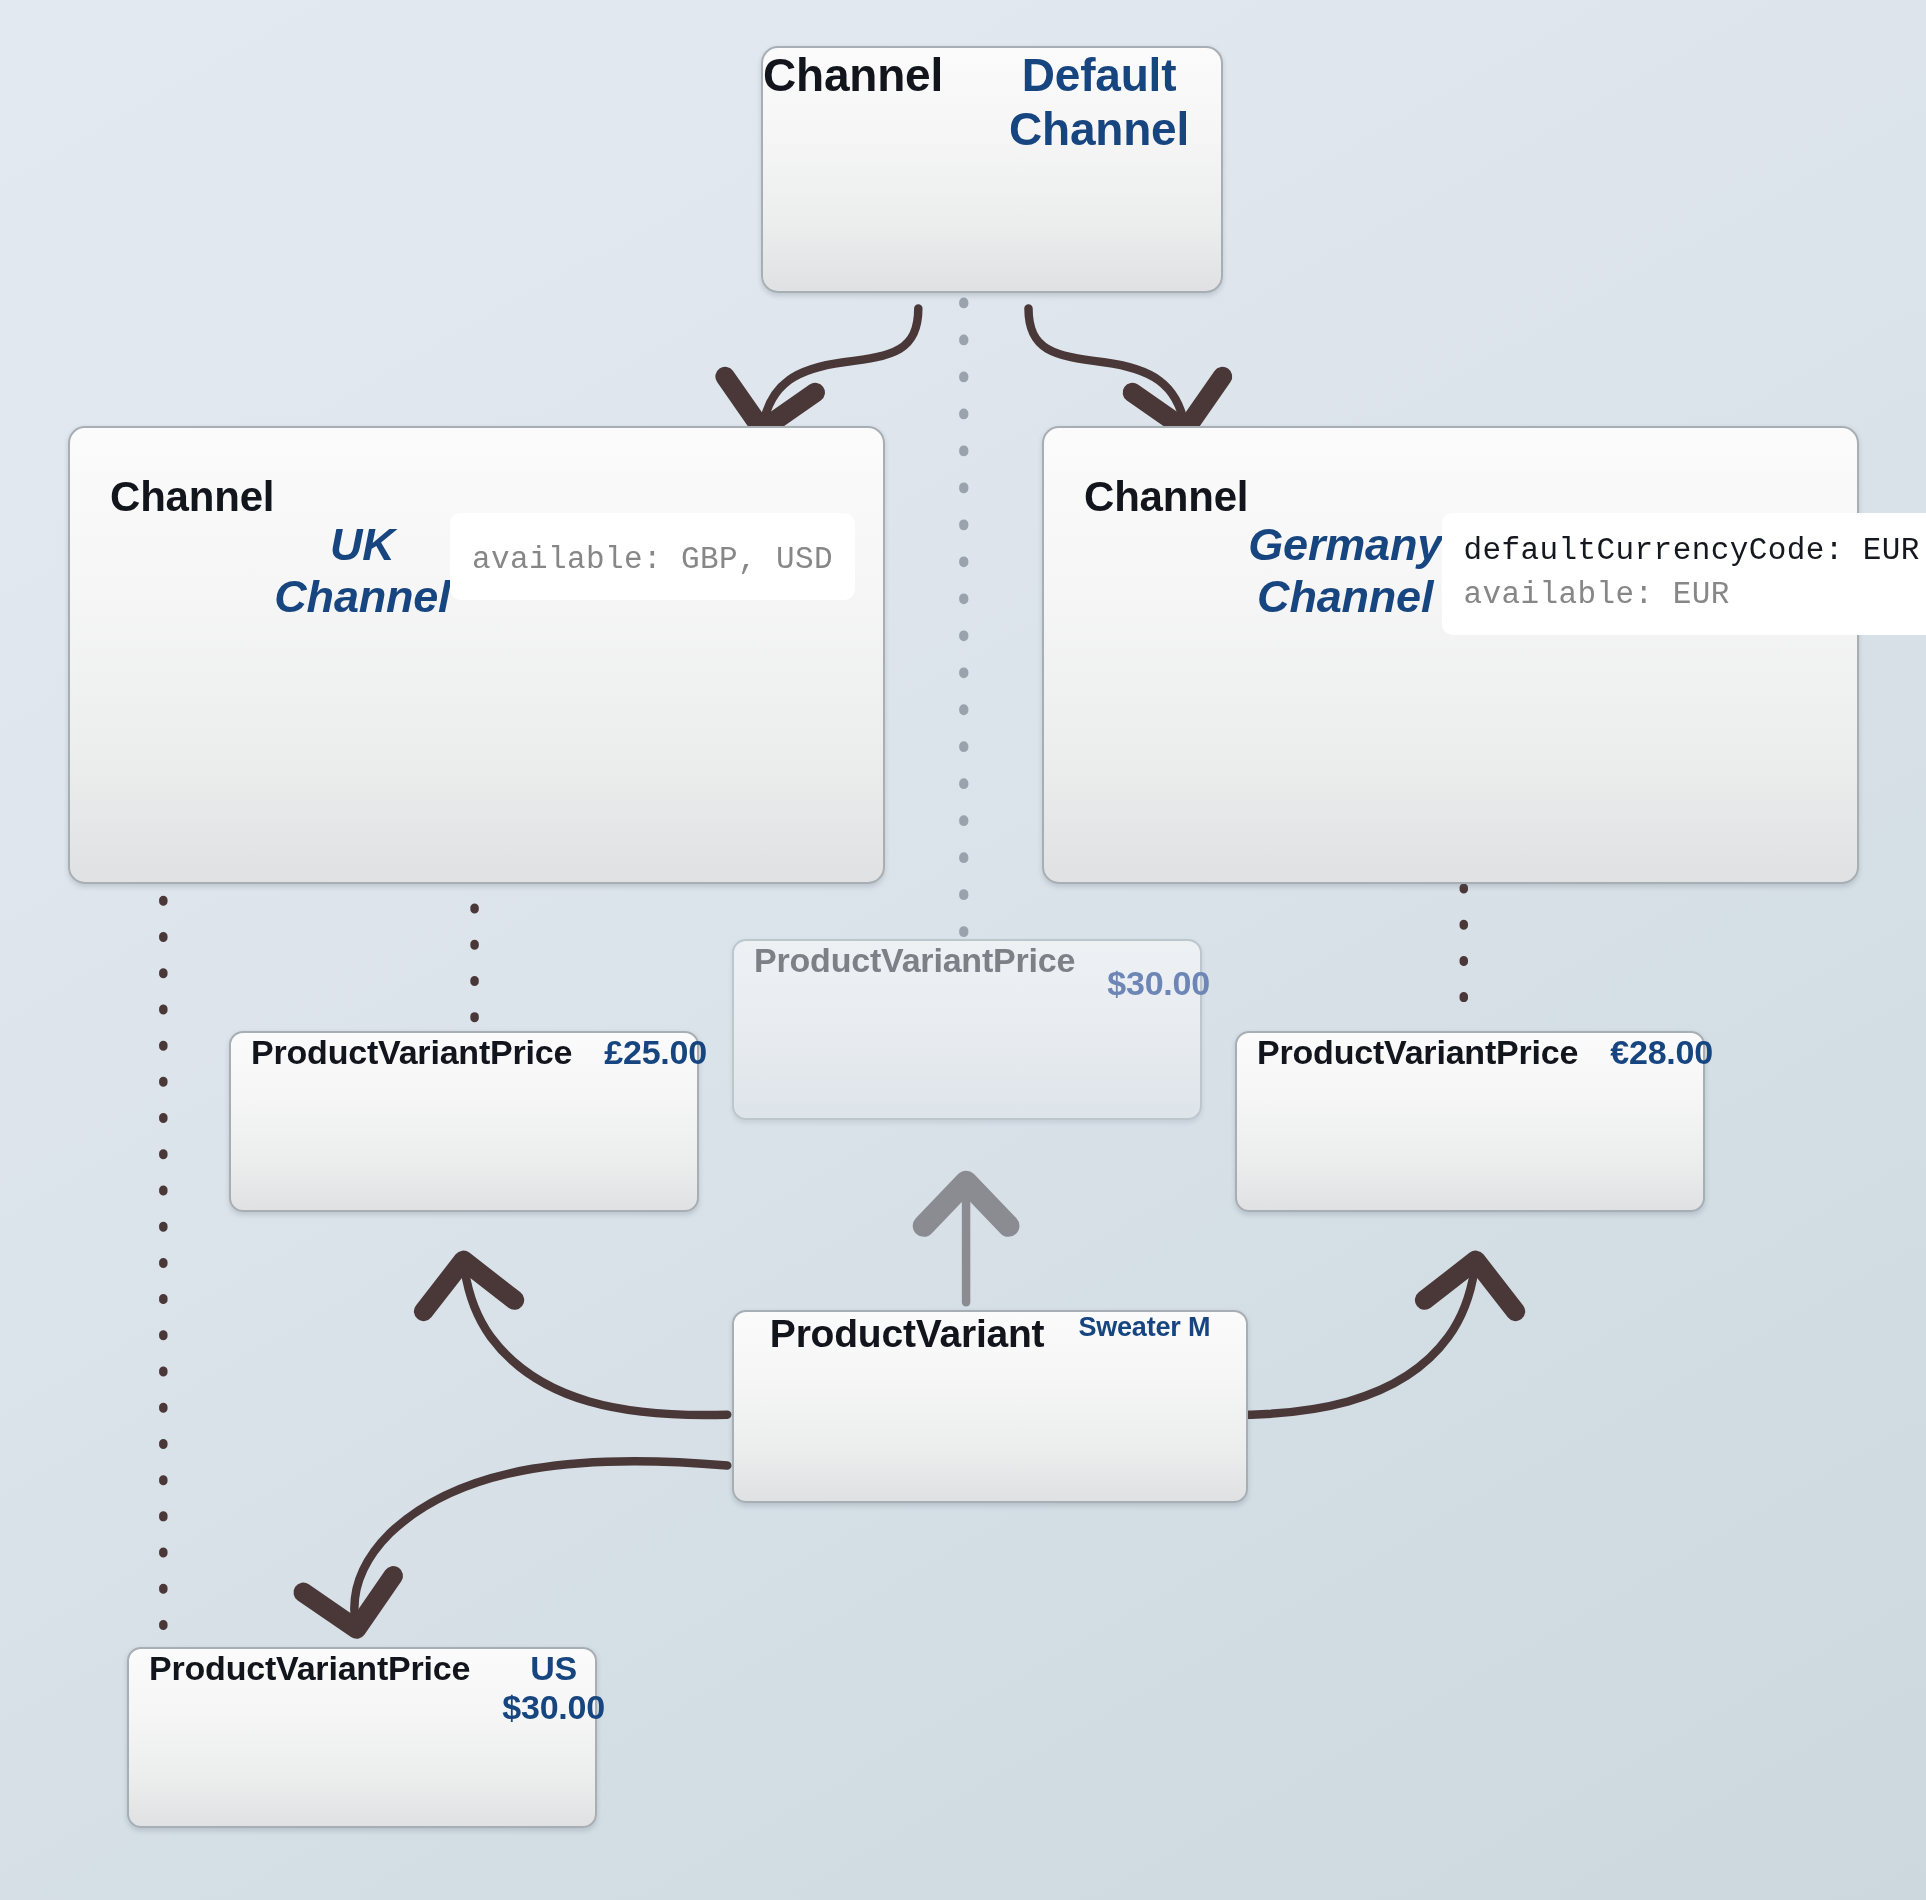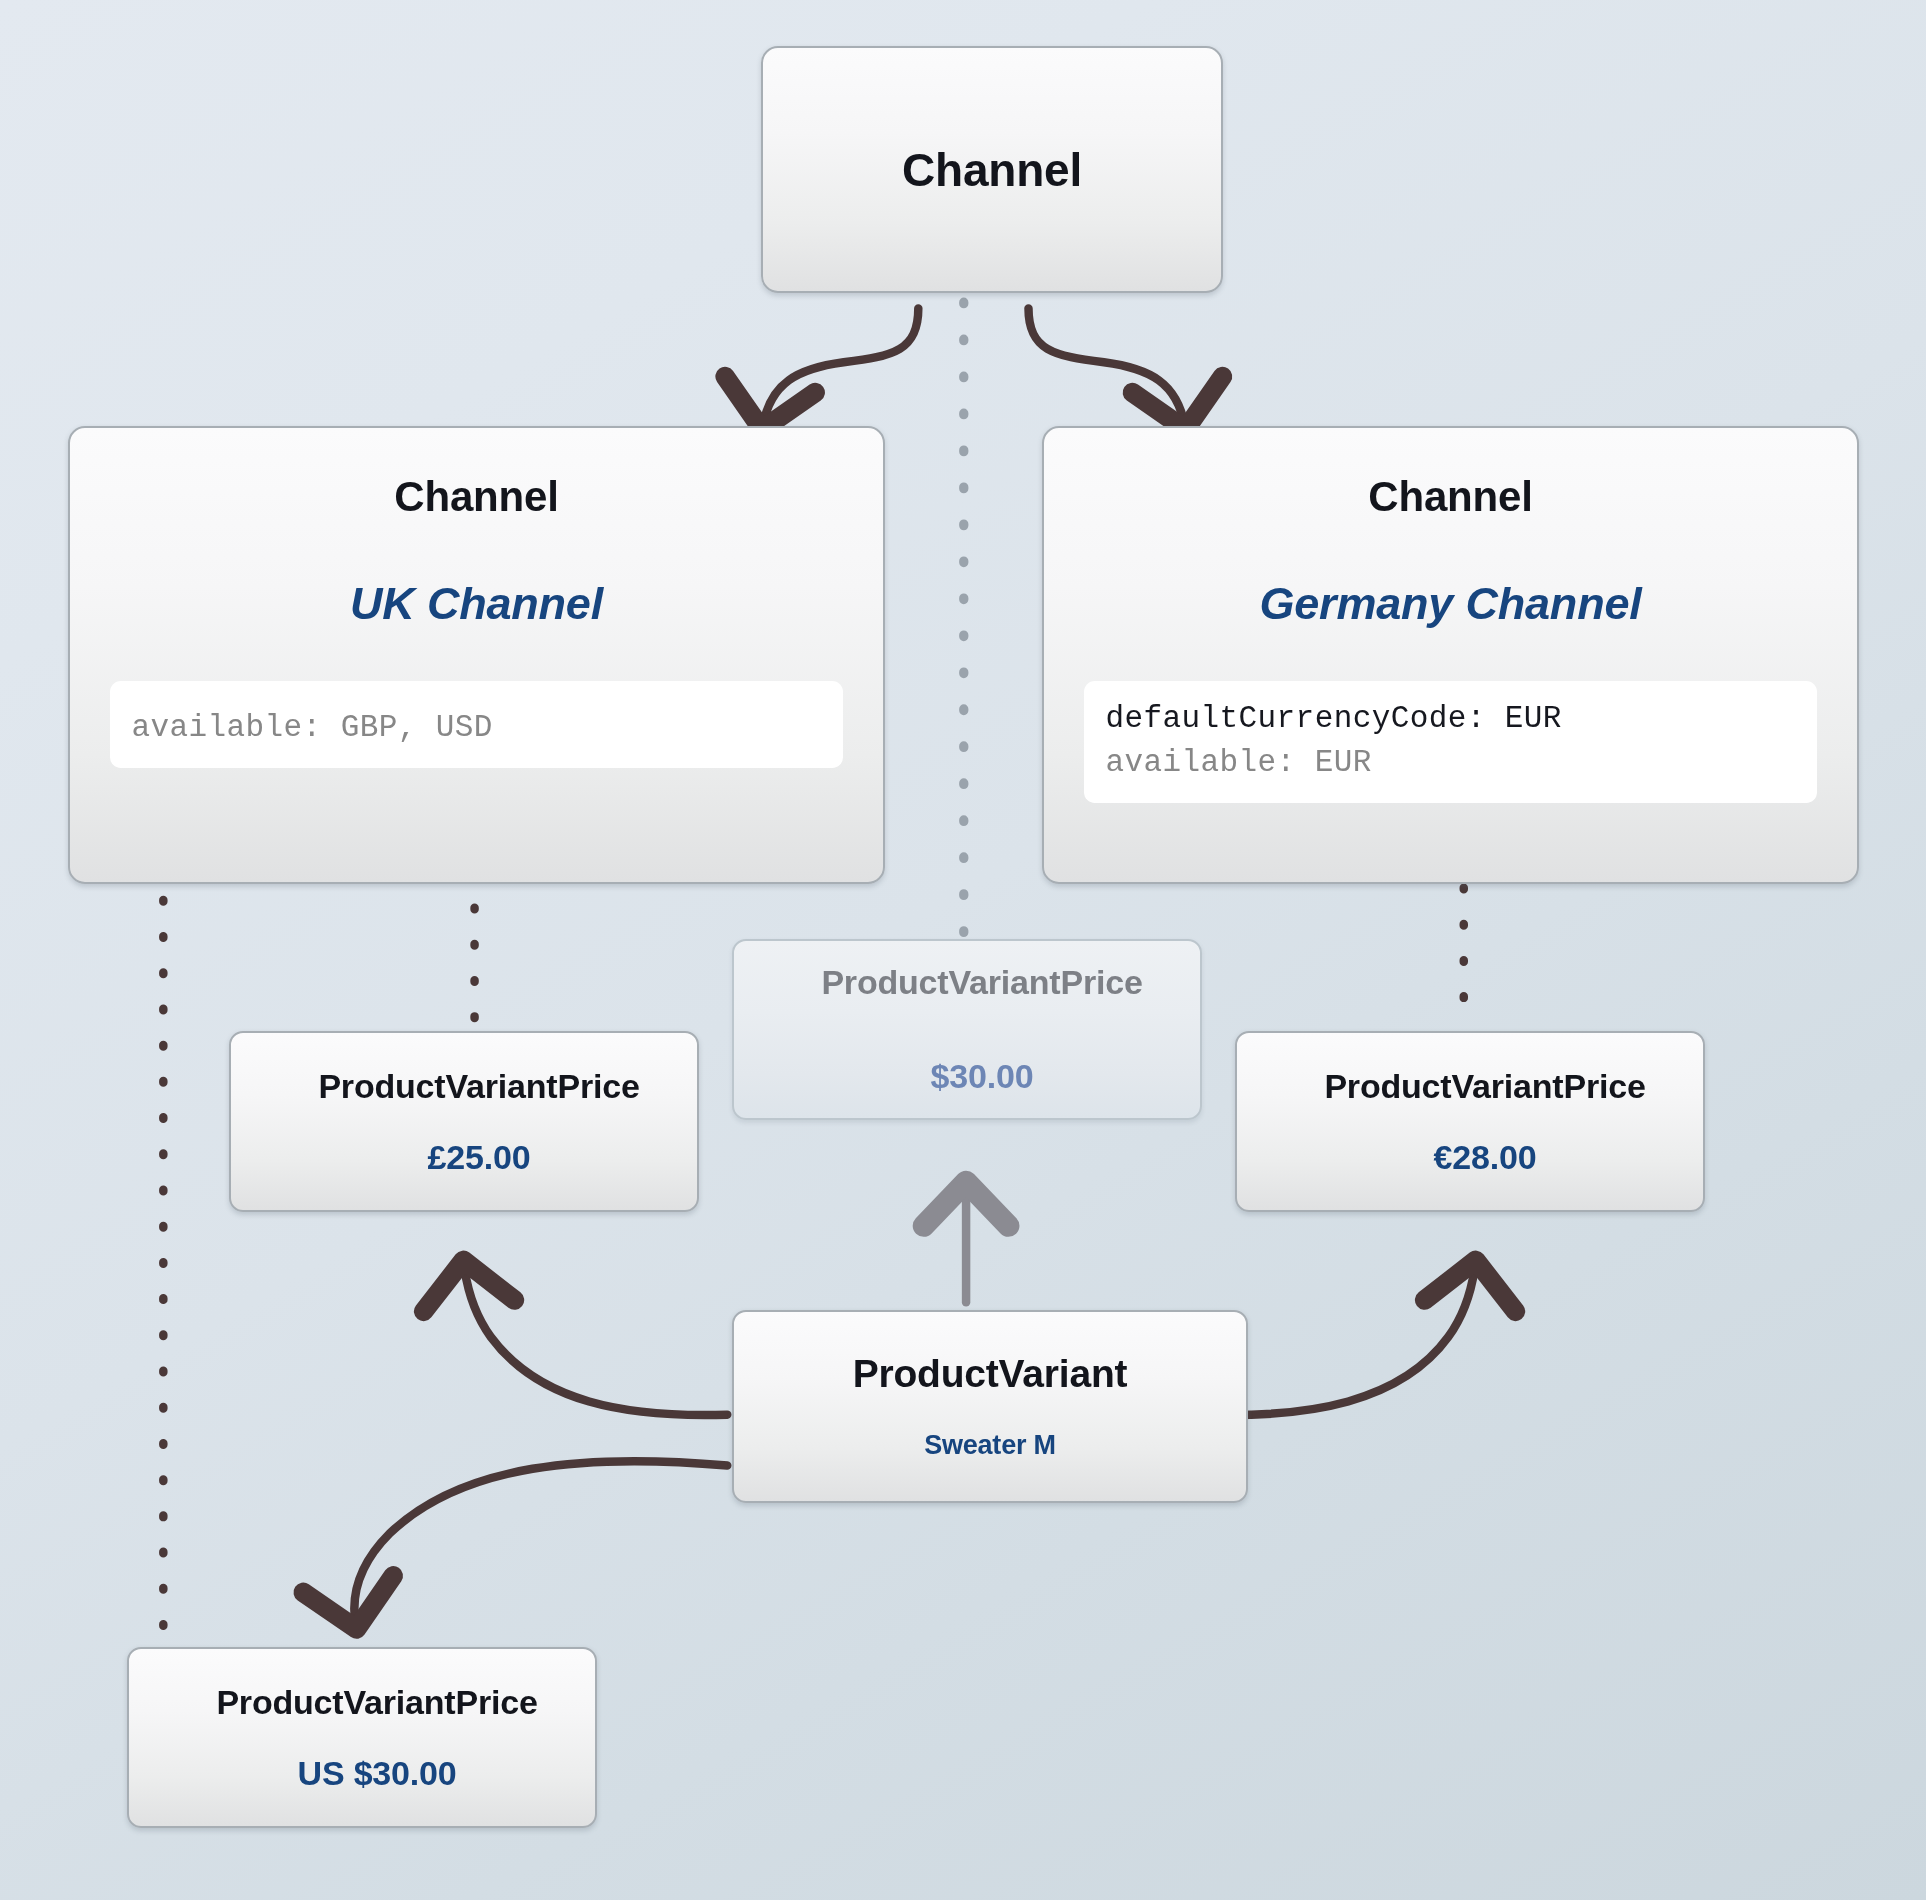--- a/index.html
+++ b/index.html
@@ -31,22 +31,21 @@
 
   
   .node {
     position: absolute;
     z-index: 3;
     border: 2.3px solid #a7aeb4;
     border-radius: 14px;
     background: linear-gradient(180deg, #fbfbfc 0%, #f6f6f7 35%, #eceded 72%, #e0e1e2 100%);
     box-shadow: 0 2.3px 5.4px rgba(80,95,110,0.22);
     display: flex;
-    flex-direction: column;
-    align-items: center;
+    align-items: flex-start;
     justify-content: center;
   }
   .node .type {
     font-weight: bold;
     color: #13151c;
     text-align: center;
     letter-spacing: -0.2px;
   }
   .node .name {
     font-weight: bold;
@@ -157,20 +156,21 @@
 
     <path d="M944 1836 C812 1840, 700 1820, 637 1735 C616 1706, 606 1672, 602 1640" fill="none" stroke="#4a3838" stroke-width="11" stroke-linecap="round" marker-end="url(#ah-dark)"></path>
 
     <path d="M944 1902 C760 1886, 600 1900, 506 1990 C465 2031, 455 2072, 462 2110" fill="none" stroke="#4a3838" stroke-width="11" stroke-linecap="round" marker-end="url(#ah-dark)"></path>
 
     <path d="M1566 1836 C1700 1840, 1818 1820, 1880 1735 C1901 1706, 1911 1672, 1915 1640" fill="none" stroke="#4a3838" stroke-width="11" stroke-linecap="round" marker-end="url(#ah-dark)"></path>
   </svg>
 
   <div class="node" id="node-default-channel">
     <div class="type">Channel</div>
+    <div class="name">Default Channel</div>
   </div>
 
   <div class="node channel-card" id="node-uk-channel">
     <div class="type">Channel</div>
     <div class="name">UK Channel</div>
     <div class="code-box">
       <div class="line2">available: GBP, USD</div>
     </div>
   </div>
 

